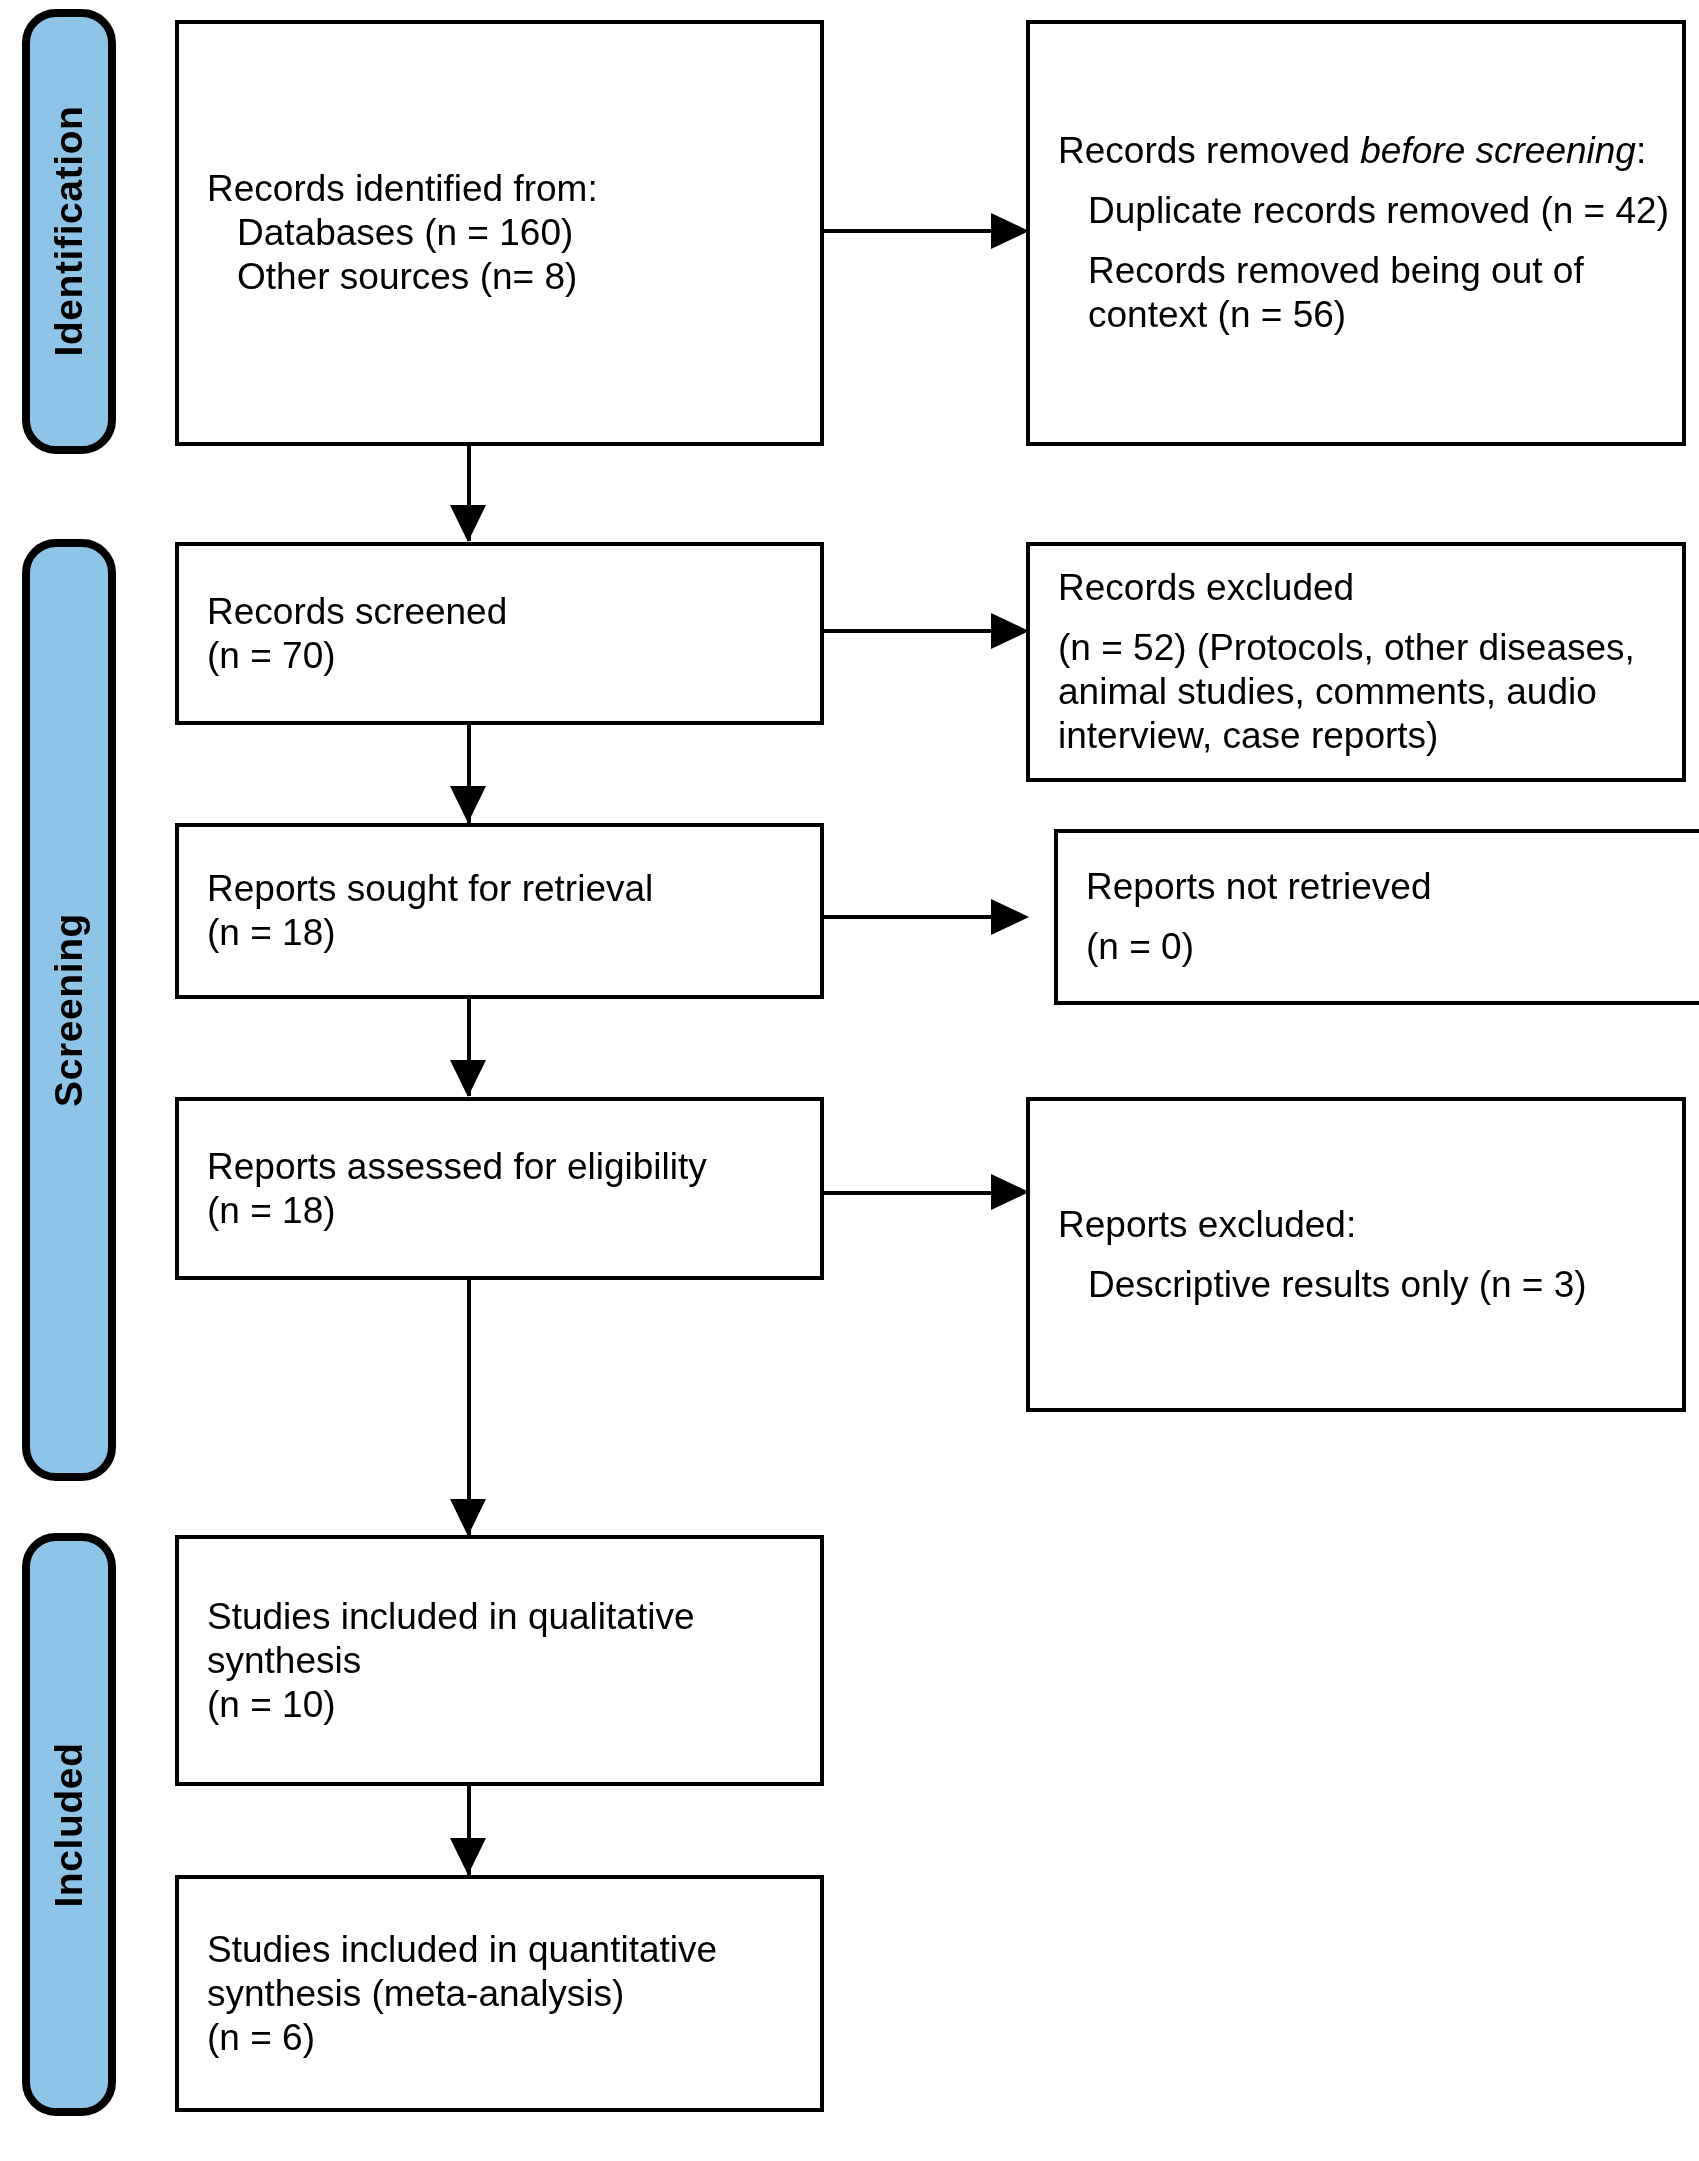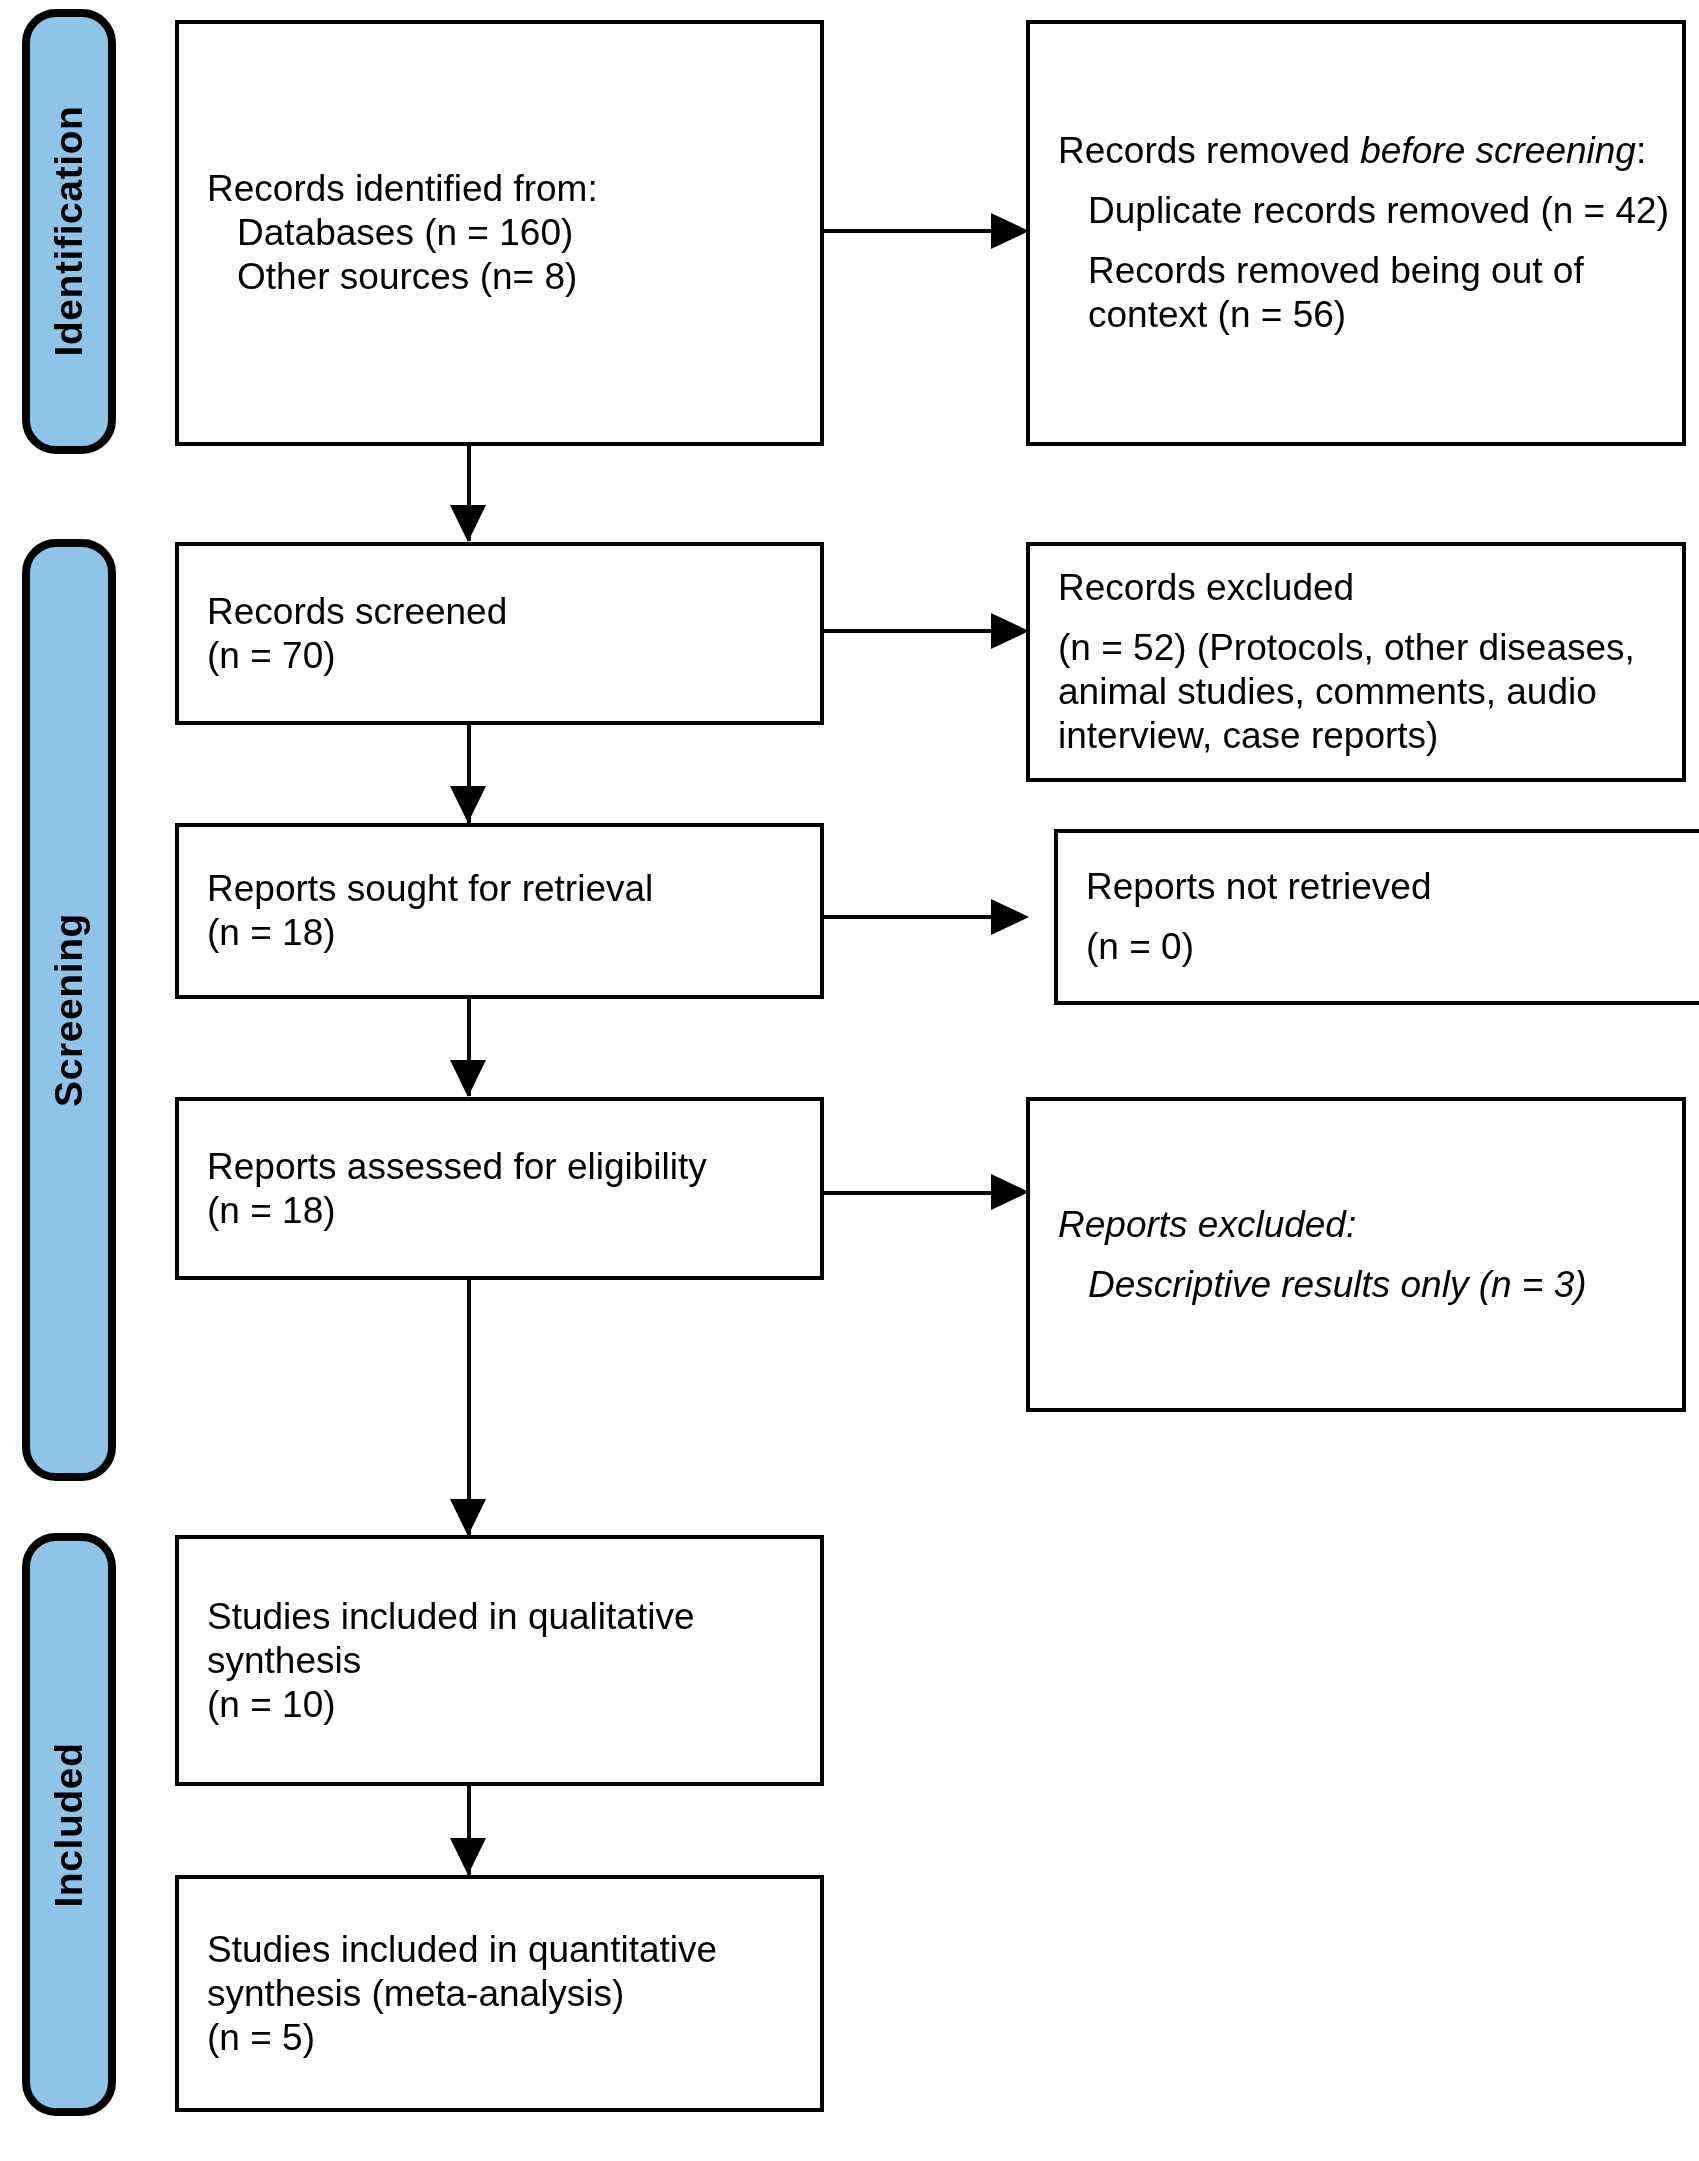--- a/index.html
+++ b/index.html
@@ -53,21 +53,21 @@
   .col-right { left: 1026px; width: 660px; gap: 16px; }
   #box-identified       { top: 19.5px;   height: 426px; }
   #box-screened         { top: 542px;  height: 183px; }
   #box-sought           { top: 823px; height: 176px; }
   #box-assessed         { top: 1097px; height: 183px; }
   #box-qualitative      { top: 1535px; height: 251px; }
   #box-quantitative     { top: 1875px; height: 237px; }
   #box-removed          { top: 19.5px;   height: 426px; }
   #box-records-excluded { top: 542px;  height: 240px; }
   #box-not-retrieved    { top: 829px; height: 176px; margin-left: 28px; }
-  #box-reports-excluded { top: 1097px; height: 315px; font-style: italic; }
+  #box-reports-excluded { top: 1097px; height: 315px; }
 
   
   .vline, .hline, .vhead, .hhead { position: absolute; }
   .vline { width: 3.7px; background: #000; left: 467px; }
   .vhead {
     left: 450px; width: 0; height: 0;
     border-left: 18px solid transparent;
     border-right: 18px solid transparent;
     border-top: 37px solid #000;
   }
@@ -115,21 +115,21 @@
     <p class="line">(n = 18)</p>
   </div>
 
   <div class="box col-left" id="box-qualitative">
     <p class="line">Studies included in qualitative synthesis</p>
     <p class="line">(n = 10)</p>
   </div>
 
   <div class="box col-left" id="box-quantitative">
     <p class="line">Studies included in quantitative synthesis (meta-analysis)</p>
-    <p class="line">(n = 5)</p>
+    <p class="line">(n = 6)</p>
   </div>
 
   <div class="box col-right" id="box-removed">
     <p class="line"><span>Records removed </span><em>before screening</em><span>:</span></p>
     <p class="line indent">Duplicate records removed (n = 42)</p>
     <p class="line indent">Records removed being out of context (n = 56)</p>
   </div>
 
   <div class="box col-right" id="box-records-excluded">
     <p class="line">Records excluded</p>

